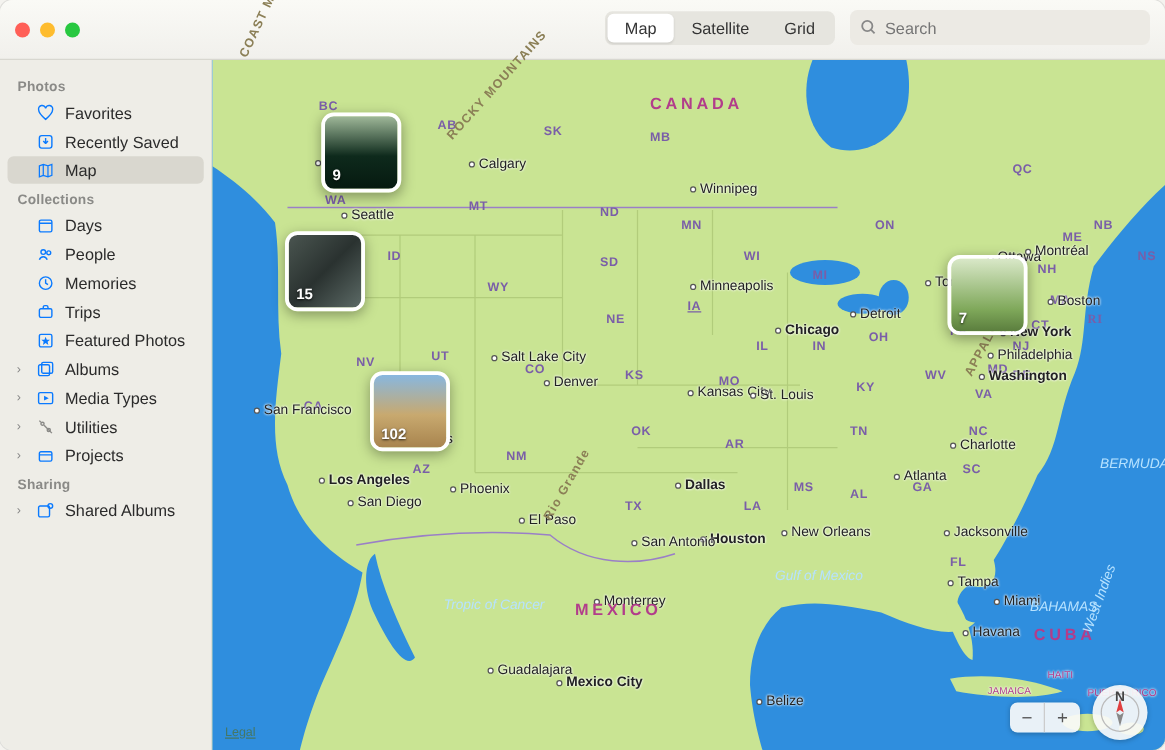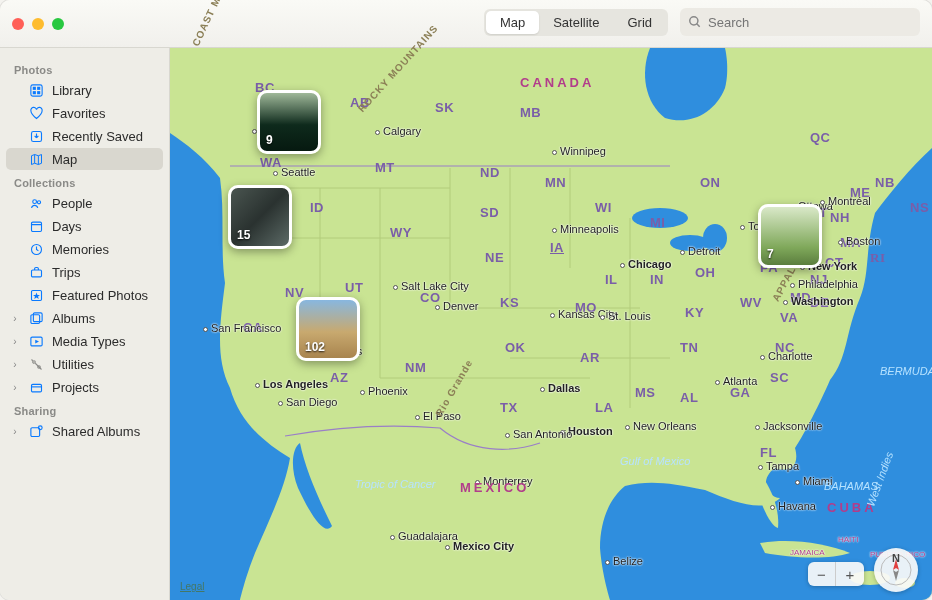--- a/index.html
+++ b/index.html
@@ -24,21 +24,21 @@
   .sb-icon { width:16px; height:16px; display:inline-flex; align-items:center; justify-content:center; }
   .sb-icon svg { width:15px; height:15px; }
   .content { flex:1; position:relative; background:#cdeef9;}
   
   .ocean { position:absolute; inset:0; background:linear-gradient(180deg,#3f9fe5 0%,#2a8cdc 45%,#1f7fd0 80%);}
   .land { position:absolute; }
   .land svg { width:100%; height:100%; display:block;}
   .city { position:absolute; font-size:11px; color:#222; white-space:nowrap; text-shadow:0 0 2px #fff,0 0 2px #fff;}
   .city .p { display:inline-block; width:5px; height:5px; background:#fff; border:1px solid #555; border-radius:50%; margin-right:3px; vertical-align:middle;}
   .city.bold{font-weight:600;}
-  .state { position:absolute; font-size:13px; color:#7a5ea8; font-weight:600; letter-spacing:0.5px;}
+  .state { position:absolute; font-size:10px; color:#7a5ea8; font-weight:600; letter-spacing:0.5px;}
   .country { position:absolute; font-size:13px; color:#b23d8b; font-weight:600; letter-spacing:3px;}
   .mountain { position:absolute; font-size:10px; color:#8b7f56; font-weight:600; letter-spacing:1px;}
   .ocean-label { position:absolute; font-size:11px; color:#b6e2ff; font-style:italic;}
   .thumb { position:absolute; width:64px; height:64px; border-radius:10px; border:3px solid #fff; box-shadow:0 3px 10px rgba(0,0,0,0.35); background:#555; overflow:hidden; cursor:pointer;}
   .thumb .count { position:absolute; left:6px; bottom:4px; color:#fff; font-size:12px; font-weight:600; text-shadow:0 1px 2px rgba(0,0,0,0.8);}
   .thumb .pointer { position:absolute; bottom:-10px; left:50%; transform:translateX(-50%); width:0;height:0;border-left:7px solid transparent;border-right:7px solid transparent;border-top:10px solid #fff;}
   .zoom { position:absolute; bottom:14px; right:68px; display:flex; background:rgba(250,250,248,0.92); border-radius:6px; box-shadow:0 1px 4px rgba(0,0,0,0.25); overflow:hidden;}
   .zoom button{ border:none; background:transparent; width:28px; height:24px; font-size:15px; color:#555; cursor:pointer;}
   .zoom button:first-child{border-right:1px solid #ccc;}
   .compass { position:absolute; bottom:8px; right:14px; width:44px; height:44px; border-radius:50%; background:rgba(250,250,248,0.92); box-shadow:0 1px 4px rgba(0,0,0,0.25); display:flex; align-items:center; justify-content:center; font-size:11px; color:#444; cursor:pointer;}
@@ -74,33 +74,20 @@
       </div>
     </div>
   </div>
   <div class="body">
     <div class="sidebar" id="sidebar">
         <div class="sb-section">Photos</div>
         <div class="sb-item">
           <span class="chev">&nbsp;</span>
           <span class="sb-icon">
             <svg viewBox="0 0 24 24">
-              <rect x="3" y="3" width="18" height="18" rx="3" fill="none" stroke="#0a7aff" stroke-width="1.8"></rect>
-              <rect x="6" y="6" width="5" height="5" fill="#0a7aff"></rect>
-              <rect x="13" y="6" width="5" height="5" fill="#0a7aff"></rect>
-              <rect x="6" y="13" width="5" height="5" fill="#0a7aff"></rect>
-              <rect x="13" y="13" width="5" height="5" fill="#0a7aff"></rect>
-            </svg>
-          </span>
-          <span>Library</span>
-        </div>
-        <div class="sb-item">
-          <span class="chev">&nbsp;</span>
-          <span class="sb-icon">
-            <svg viewBox="0 0 24 24">
               <path d="M12 20 C6 15 3 11 3 7.5 A4.5 4.5 0 0 1 12 6 A4.5 4.5 0 0 1 21 7.5 C21 11 18 15 12 20Z" fill="none" stroke="#0a7aff" stroke-width="1.8"></path>
             </svg>
           </span>
           <span>Favorites</span>
         </div>
         <div class="sb-item">
           <span class="chev">&nbsp;</span>
           <span class="sb-icon">
             <svg viewBox="0 0 24 24">
               <rect x="4" y="4" width="16" height="16" rx="3" fill="none" stroke="#0a7aff" stroke-width="1.8"></rect>
@@ -112,40 +99,40 @@
         <div class="sb-item active">
           <span class="chev">&nbsp;</span>
           <span class="sb-icon">
             <svg viewBox="0 0 24 24">
               <path d="M4 6l5-2 6 2 5-2v14l-5 2-6-2-5 2z M9 4v14 M15 6v14" fill="none" stroke="#0a7aff" stroke-width="1.6"></path>
             </svg>
           </span>
           <span>Map</span>
         </div>
         <div class="sb-section">Collections</div>
+        <div class="sb-item">
+          <span class="chev">&nbsp;</span>
+          <span class="sb-icon">
+            <svg viewBox="0 0 24 24">
+              <rect x="4" y="5" width="16" height="15" rx="2" fill="none" stroke="#0a7aff" stroke-width="1.8"></rect>
+              <line x1="4" y1="9" x2="20" y2="9" stroke="#0a7aff" stroke-width="1.8"></line>
+            </svg>
+          </span>
+          <span>Days</span>
+        </div>
         <div class="sb-item">
           <span class="chev">&nbsp;</span>
           <span class="sb-icon">
             <svg viewBox="0 0 24 24">
               <circle cx="9" cy="9" r="3" fill="none" stroke="#0a7aff" stroke-width="1.8"></circle>
               <circle cx="16" cy="10" r="2.5" fill="none" stroke="#0a7aff" stroke-width="1.8"></circle>
               <path d="M4 19c1-3 4-4 5-4s4 1 5 4" fill="none" stroke="#0a7aff" stroke-width="1.8"></path>
             </svg>
           </span>
           <span>People</span>
-        </div>
-        <div class="sb-item">
-          <span class="chev">&nbsp;</span>
-          <span class="sb-icon">
-            <svg viewBox="0 0 24 24">
-              <rect x="4" y="5" width="16" height="15" rx="2" fill="none" stroke="#0a7aff" stroke-width="1.8"></rect>
-              <line x1="4" y1="9" x2="20" y2="9" stroke="#0a7aff" stroke-width="1.8"></line>
-            </svg>
-          </span>
-          <span>Days</span>
         </div>
         <div class="sb-item">
           <span class="chev">&nbsp;</span>
           <span class="sb-icon">
             <svg viewBox="0 0 24 24">
               <circle cx="12" cy="12" r="8" fill="none" stroke="#0a7aff" stroke-width="1.8"></circle>
               <path d="M12 7v5l3 2" stroke="#0a7aff" stroke-width="1.8" fill="none"></path>
             </svg>
           </span>
           <span>Memories</span>

